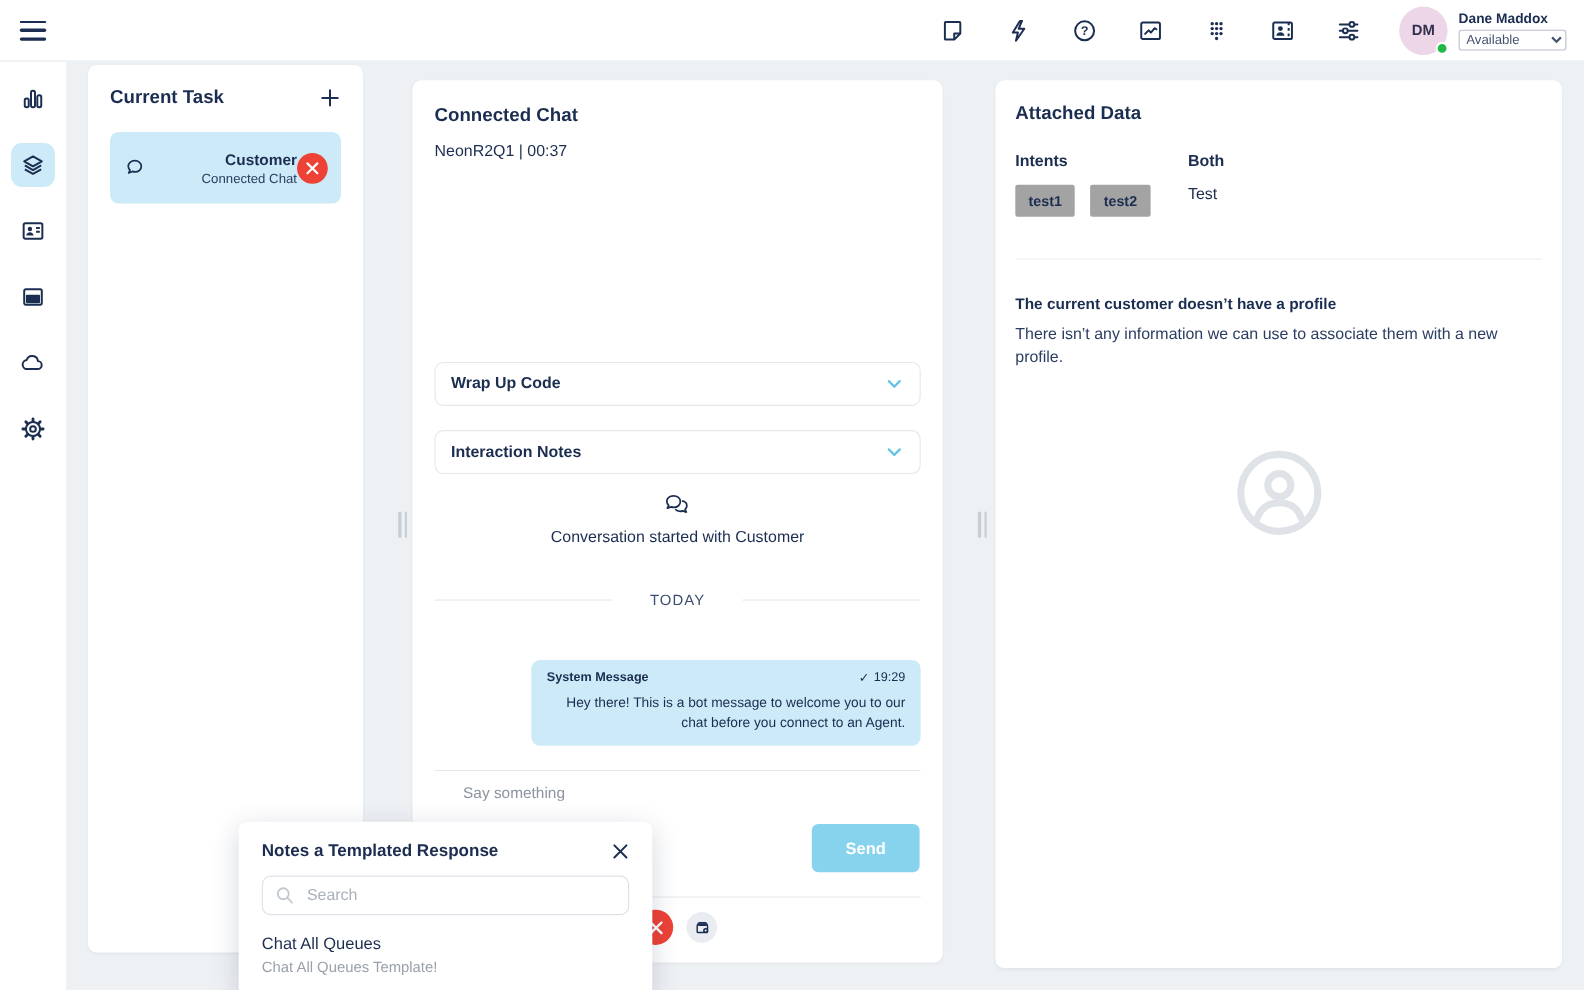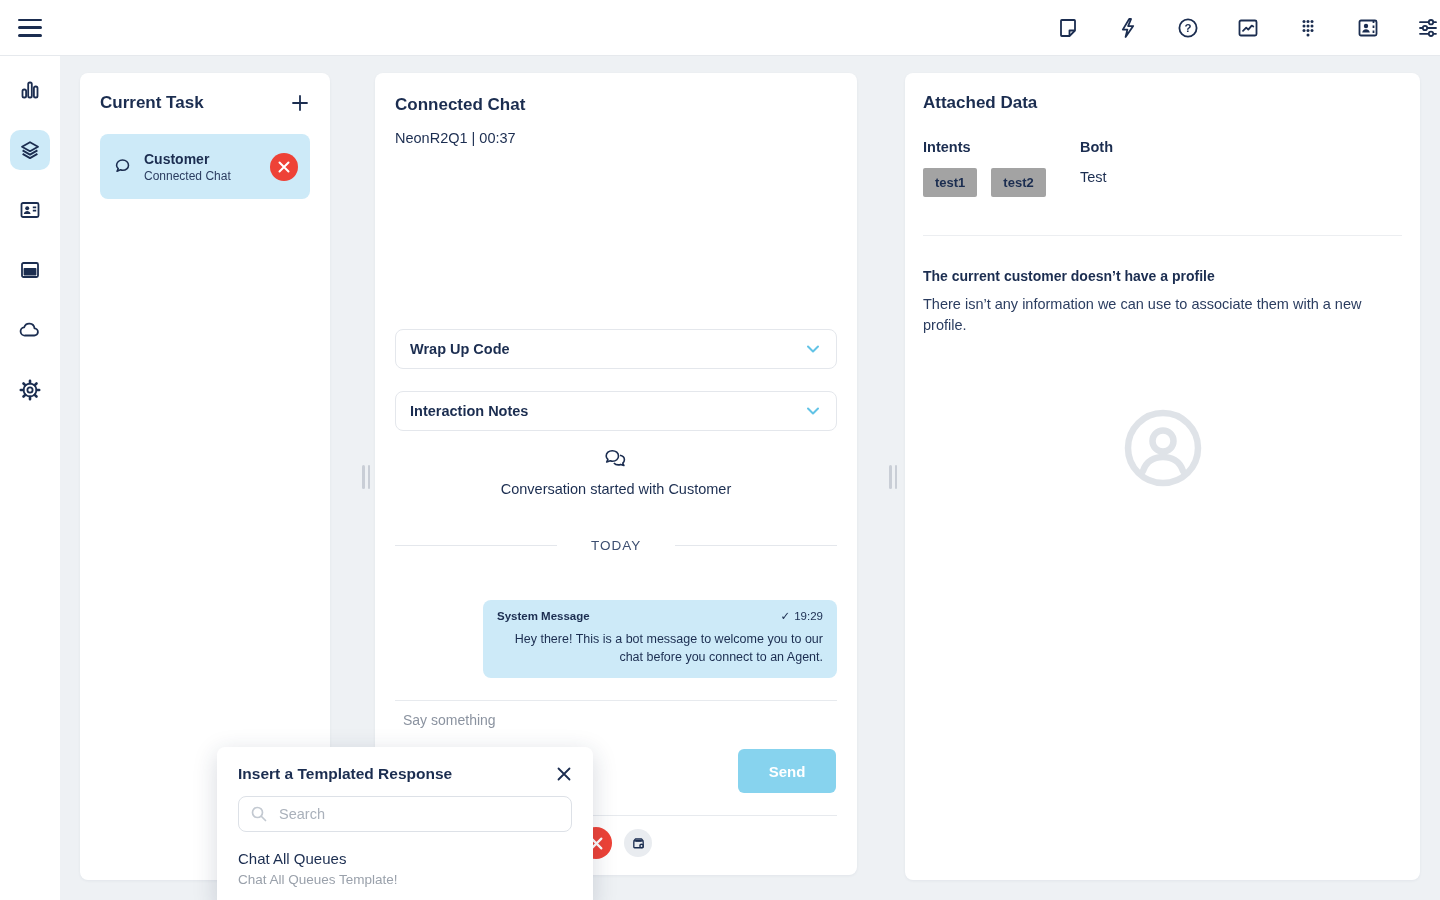--- a/index.html
+++ b/index.html
@@ -34,21 +34,21 @@
     position:absolute; top:56px; left:0; width:60px; height:844px;
     background:#ffffff; display:flex; flex-direction:column; align-items:center;
     padding-top:14px; gap:20px; z-index:10;
   }
   .rail-item { width:40px; height:40px; border-radius:10px; display:flex; align-items:center; justify-content:center; color:#1b2d50; cursor:pointer; }
   .rail-item.active { background:#cdeaf8; }
   .rail-item svg { width:24px; height:24px; }
 
   
   .card { position:absolute; background:#ffffff; border-radius:8px; box-shadow:0 1px 3px rgba(27,45,80,0.06); }
-  .card-task { left:80px; top:73px; width:250px; height:807px; padding:20px; }
+  .card-task { left:80px; top:59px; width:250px; height:807px; padding:20px;text-align:right; }
   .card-chat { left:375px; top:73px; width:482px; height:802px; }
   .card-attached { left:905px; top:73px; width:515px; height:807px; padding:20px 18px; }
 
   .panel-title { font-size:17px; font-weight:bold; color:#1b2d50; }
 
   
   .task-head { display:flex; align-items:center; justify-content:space-between; }
   .plus-btn { width:20px; height:20px; color:#1b2d50; cursor:pointer; }
   .task-item { margin-top:21px; height:65px; background:#cdeaf8; border-radius:8px; display:flex; align-items:center; padding:0 12px; cursor:pointer; }
   .task-item svg { width:22px; height:22px; flex:none; color:#1b2d50; }
@@ -72,21 +72,21 @@
   .day-divider { position:absolute; left:20px; top:465px; width:442px; display:flex; align-items:center; }
   .day-divider .line { flex:1; height:1px; background:#e4e7ec; }
   .day-divider .day { margin:0 34px; font-size:13.5px; letter-spacing:1px; color:#3c4e70; }
   .msg-bubble { position:absolute; left:108px; top:527px; width:354px; height:78px; background:#cdeaf8; border-radius:8px; padding:9px 14px 10px 14px; }
   .msg-head { display:flex; align-items:center; justify-content:space-between; }
   .msg-sender { font-size:11.5px; font-weight:bold; color:#1b2d50; }
   .msg-time { font-size:11.5px; color:#1b2d50; display:flex; align-items:center; gap:4px; }
   .msg-body { margin-top:8px; font-size:12.5px; line-height:1.42; color:#1b2d50; text-align:right; }
   .chat-hr { position:absolute; left:20px; width:442px; height:1px; background:#e7eaee; }
   .hr1 { top:627px; } .hr2 { top:742px; }
-  .say-input { position:absolute; left:28px; top:634px; width:420px; height:26px; border:none; outline:none; font-size:14px; font-family:"Liberation Sans",sans-serif; color:#1b2d50; background:transparent; }
+  .say-input { position:absolute; left:46px; top:634px; width:420px; height:26px; border:none; outline:none; font-size:14px; font-family:"Liberation Sans",sans-serif; color:#1b2d50; background:transparent; }
   .say-input::placeholder { color:#8b93a0; }
   .send-btn { position:absolute; left:363px; top:676px; width:98px; height:44px; background:#87d3ee; border:none; border-radius:6px; color:#ffffff; font-size:15px; font-weight:bold; font-family:"Liberation Sans",sans-serif; cursor:pointer; }
   .chat-actions { position:absolute; left:0; top:754px; width:100%; display:flex; align-items:center; justify-content:center; gap:12px; }
   .end-btn { width:32px; height:32px; border-radius:50%; background:#ee4237; color:#fff; display:flex; align-items:center; justify-content:center; cursor:pointer; }
   .end-btn svg { width:13px; height:13px; }
   .resp-btn { width:28px; height:28px; border-radius:50%; background:#e9ecf0; color:#1b2d50; display:flex; align-items:center; justify-content:center; cursor:pointer; }
   .resp-btn svg { width:15px; height:15px; }
 
   
   .drag-handle { position:absolute; top:465px; width:10px; height:24px; display:flex; gap:3px; cursor:col-resize; z-index:6; }
@@ -185,20 +185,32 @@
     <span class="tb-icon">
       <svg viewBox="0 0 24 24" fill="none" stroke="currentColor" stroke-width="1.8" stroke-linecap="round">
           <path d="M4 6.2h16M4 12h16M4 17.8h16"></path>
           <circle cx="15" cy="6.2" r="2.2" fill="#fff"></circle>
           <circle cx="9" cy="12" r="2.2" fill="#fff"></circle>
           <circle cx="15" cy="17.8" r="2.2" fill="#fff"></circle>
         </svg>
     </span>
   </div>
 
+  <div class="user-block">
+    <div class="avatar">
+      <span>DM</span>
+      <span class="presence-dot"></span>
+    </div>
+    <div class="user-meta">
+      <span class="user-name">Dane Maddox</span>
+      <select class="status-select">
+        <option>Available</option>
+      </select>
+    </div>
+  </div>
 </header>
 
 <nav class="rail">
   <div class="rail-item">
     <svg viewBox="0 0 24 24" fill="none" stroke="currentColor" stroke-width="1.8">
         <rect x="4.5" y="11.5" width="3.6" height="8" rx="1.6"></rect>
         <rect x="10.2" y="4.5" width="3.6" height="15" rx="1.6"></rect>
         <rect x="15.9" y="8.5" width="3.6" height="11" rx="1.6"></rect>
       </svg>
   </div>
@@ -362,21 +374,21 @@
     <svg viewBox="0 0 80 80" fill="none" stroke="currentColor">
       <circle cx="40" cy="40" r="35" stroke-width="6.5"></circle>
       <circle cx="40" cy="33" r="10.5" stroke-width="6.5"></circle>
       <path d="M20 63c3.5-10.5 12-14 20-14s16.5 3.5 20 14" stroke-width="6.5" stroke-linecap="round"></path>
     </svg>
   </div>
 </section>
 
 <div class="popup">
   <div class="popup-head">
-    <span class="popup-title">Insert a Templated Response</span>
+    <span class="popup-title">Notes a Templated Response</span>
     <svg class="popup-close" viewBox="0 0 16 16" fill="none" stroke="currentColor" stroke-width="1.8" stroke-linecap="round">
         <path d="M2.5 2.5l11 11M13.5 2.5l-11 11"></path>
       </svg>
   </div>
   <div class="popup-search">
     <svg class="search-icon" viewBox="0 0 18 18" fill="none" stroke="currentColor" stroke-width="1.7" stroke-linecap="round">
         <circle cx="7.5" cy="7.5" r="5"></circle>
         <path d="M11.5 11.5 15.5 15.5"></path>
       </svg>
     <input type="text" placeholder="Search" style="">

